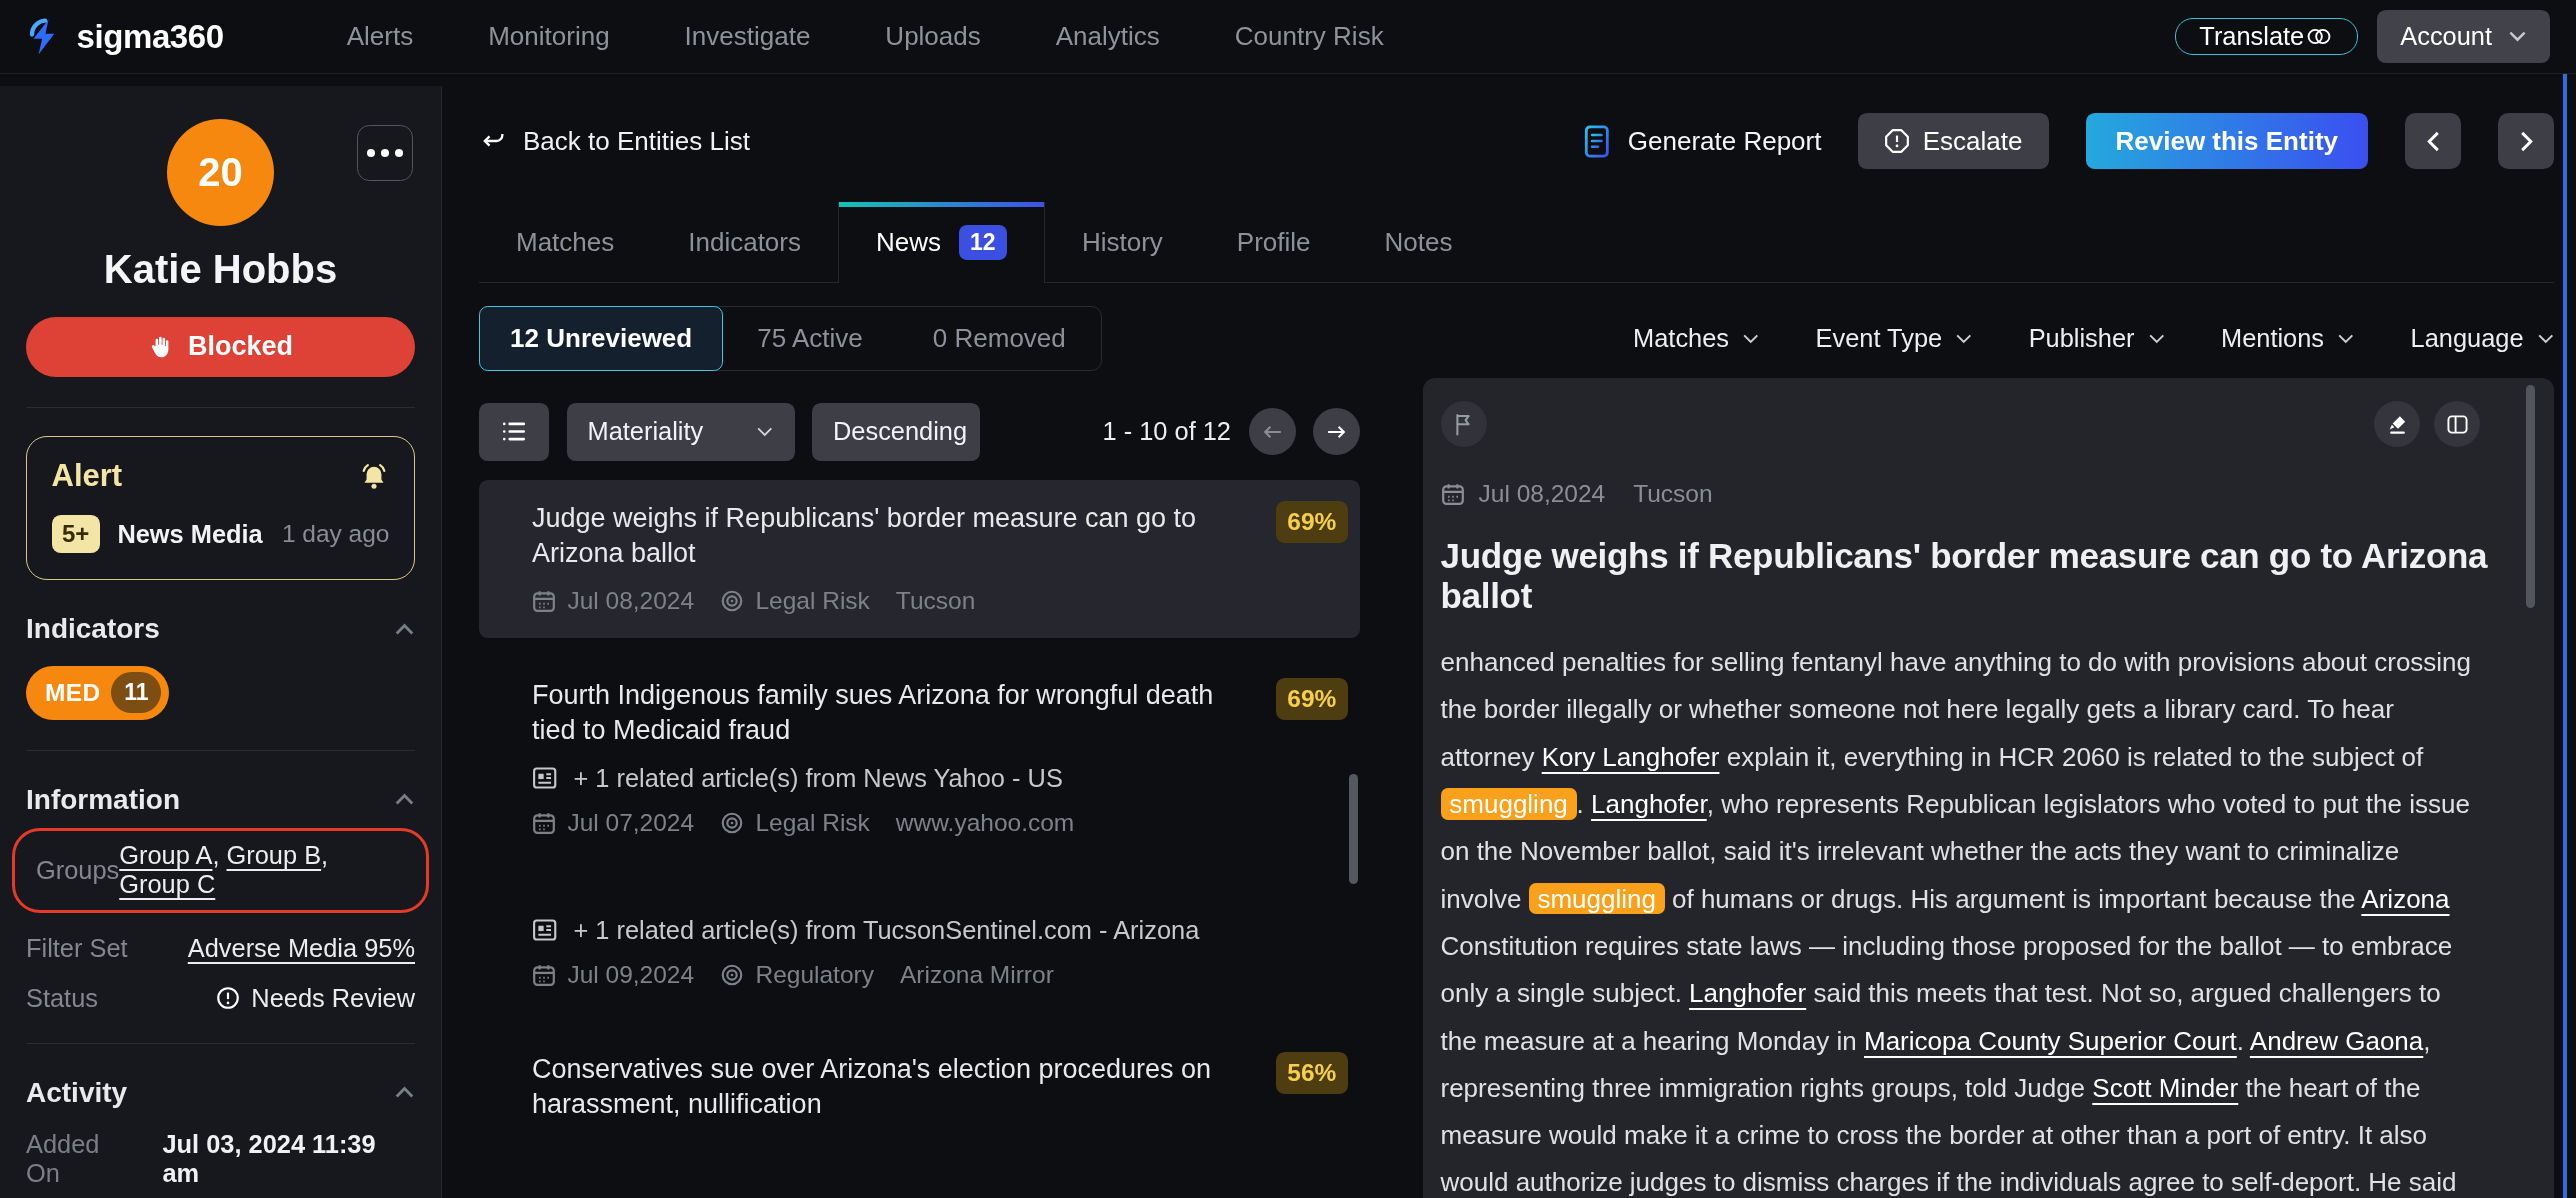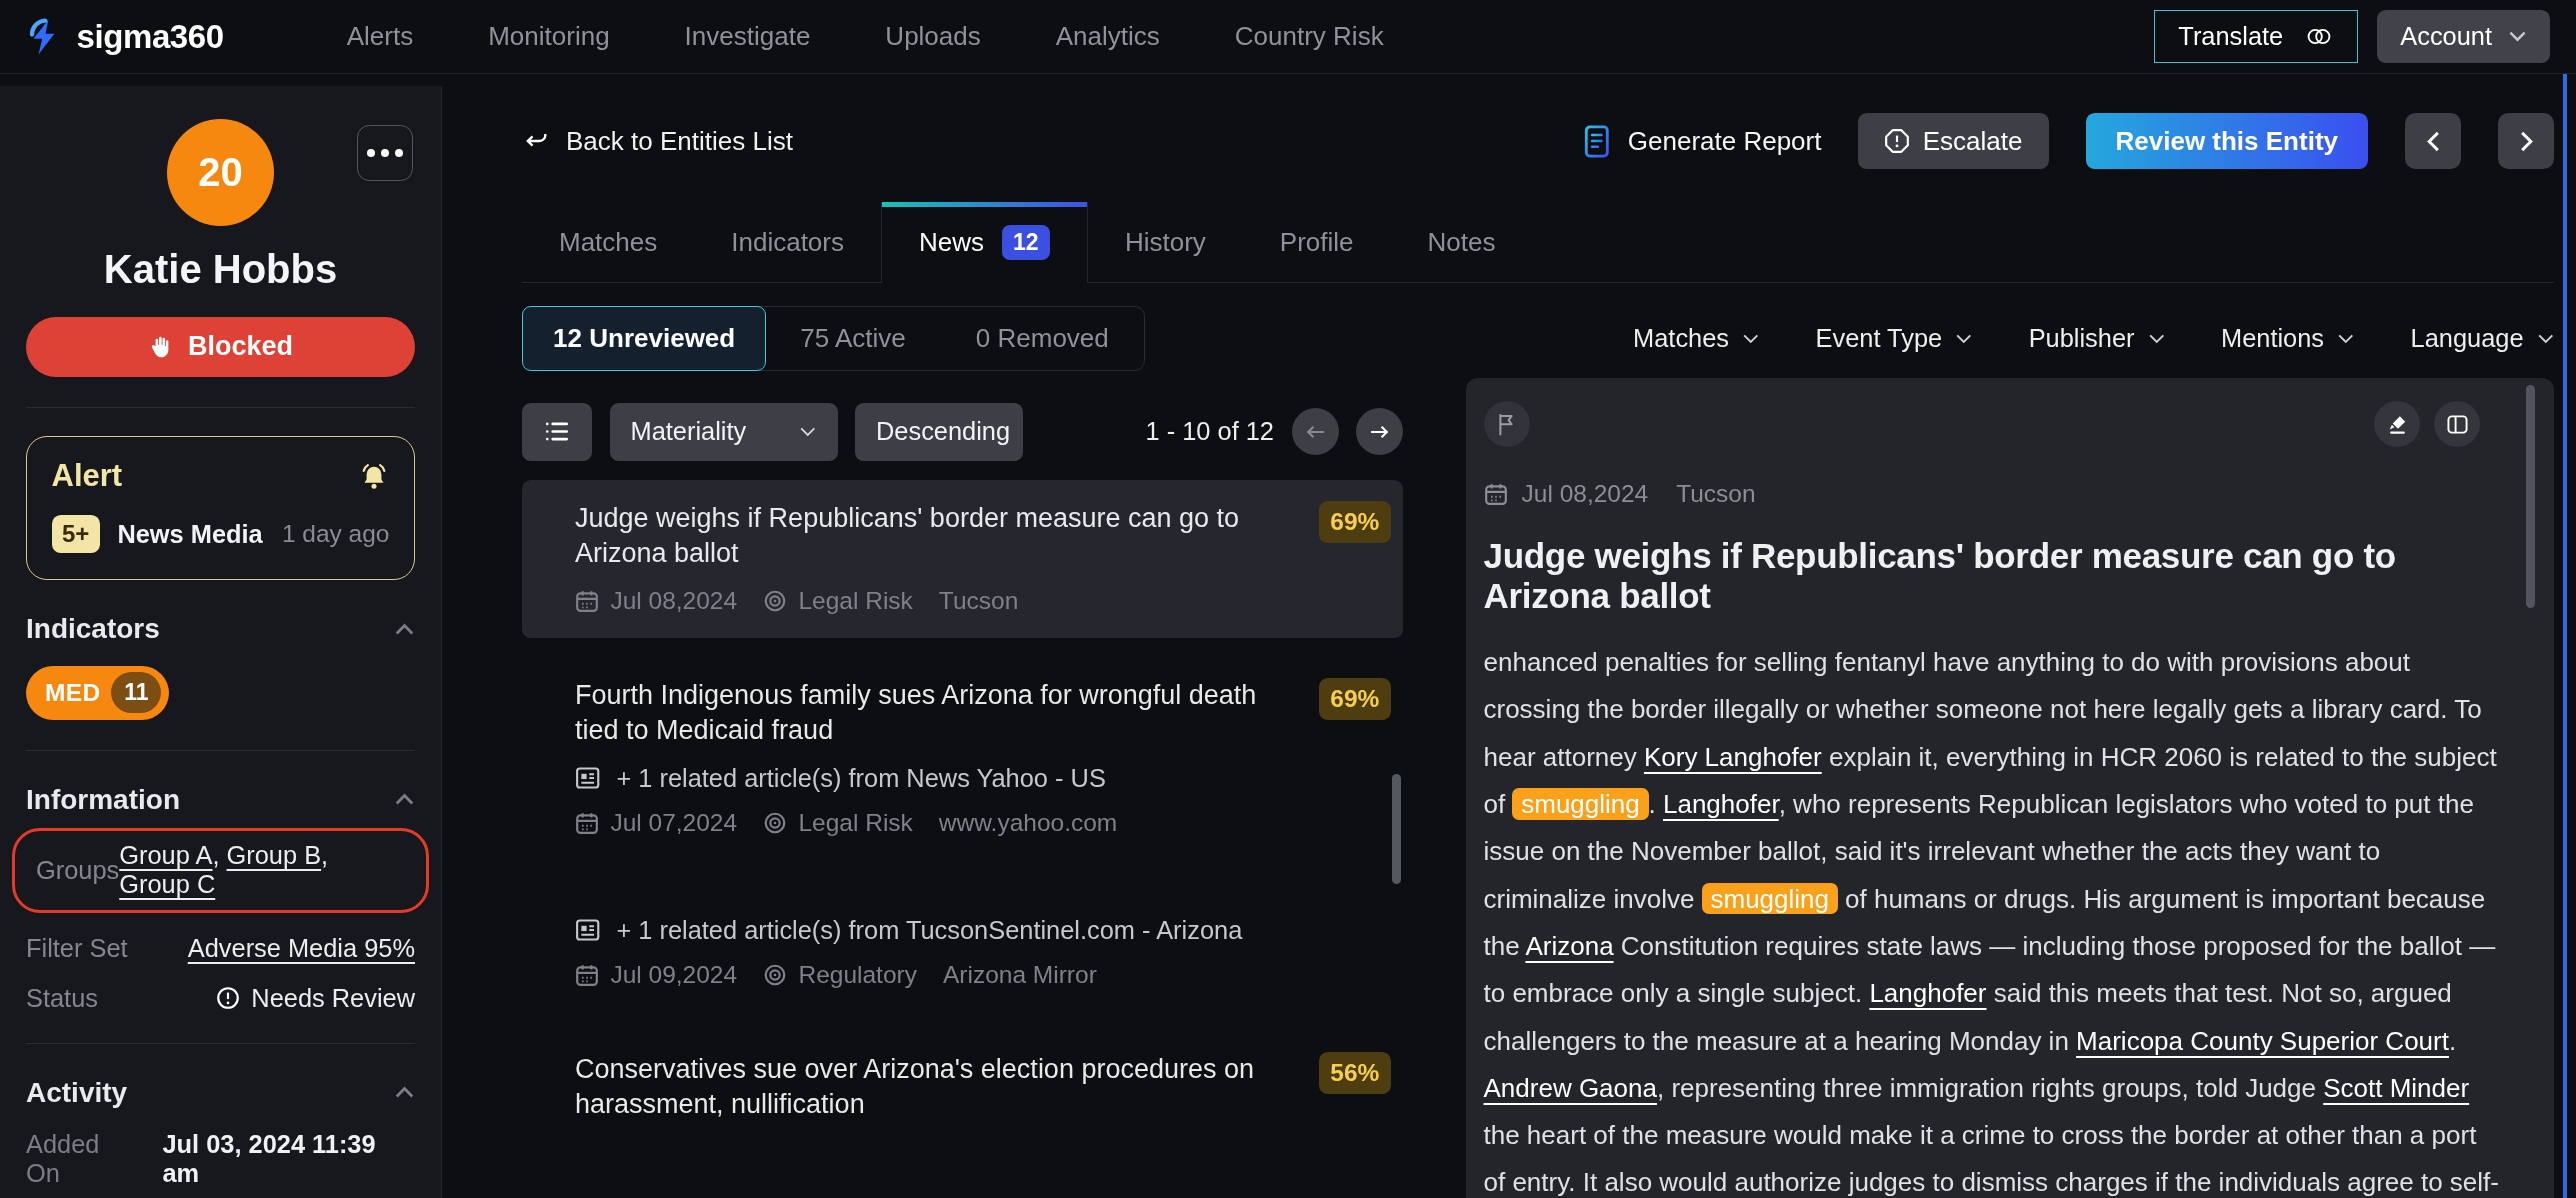--- a/index.html
+++ b/index.html
@@ -8,22 +8,22 @@
   .page { position:relative; width:2576px; height:1199px; background:#0d0e11; }
 
   
   .topnav { position:absolute; top:0; left:0; right:0; height:74px; display:flex; align-items:center;
     padding:0 26px; background:#0d0e11; border-bottom:0.9px solid #1f2026; }
   .brand { display:flex; align-items:center; gap:10.5px; cursor:pointer; }
   .brand-name { font-size:33px; font-weight:800; color:#ffffff; letter-spacing:-0.4px; }
   .nav-links { display:flex; align-items:center; gap:75px; margin-left:123px; }
   .nav-links a { font-size:26px; color:#8f929a; text-decoration:none; cursor:pointer; }
   .nav-right { margin-left:auto; display:flex; align-items:center; gap:19px; }
-  .translate-btn { display:flex; align-items:center; gap:21px; height:53px; padding:0 23px;
-    background:transparent; border:1.8px solid #35c3da; border-radius:0; color:#fff; font-size:25.4px;
+  .translate-btn { display:flex; align-items:center; gap:0; height:37px; padding:0 23px;
+    background:transparent; border:1.8px solid #35c3da; border-radius:18px; color:#fff; font-size:25.4px;
     font-family:inherit; cursor:pointer; }
   .account-btn { display:flex; align-items:center; gap:16px; height:53px; padding:0 23px;
     background:#41424a; border:none; border-radius:8.8px; color:#fff; font-size:25.4px; font-family:inherit; cursor:pointer; }
 
   
   .sidebar { position:absolute; top:86px; left:0; bottom:0; width:442px; background:#17181d;
     border-right:0.9px solid #26272c; padding:24.5px 26px; overflow:hidden; }
   .side-top { position:relative; }
   .more-btn { position:absolute; right:1.8px; top:5.3px; width:56px; height:56px; border:1.3px solid #55565d;
     border-radius:12.3px; background:transparent; display:flex; align-items:center; justify-content:center; gap:6.1px; cursor:pointer; }
@@ -56,21 +56,21 @@
   .info-value { font-size:25.4px; color:#eceded; display:flex; align-items:center; gap:10.5px; }
   .u-link { text-decoration:underline; text-underline-offset:5.3px; text-decoration-thickness:1.8px; color:#eceded; cursor:pointer; }
   .red-ring { margin:12.3px -14px 0; border:3.5px solid #e53a28; border-radius:28px; padding:10.5px 21px; }
   .red-ring .info-row { margin-top:0; }
 
   .act-row { display:flex; align-items:center; justify-content:space-between; margin-top:21px;gap:24px; }
   .act-label { font-size:25.4px; color:#7c7e86; }
   .act-value { font-size:25.4px; font-weight:600; color:#f0f1f2; }
 
   
-  .main { position:absolute; top:74px; left:443px; right:0; bottom:0; padding:0 22px 0 79px;
+  .main { position:absolute; top:74px; left:443px; right:0; bottom:0; padding:0 22px 0 36px;
     display:flex; flex-direction:column; overflow:hidden; }
 
   .header-row { margin-top:39px; display:flex; align-items:center; justify-content:space-between; }
   .back-link { display:flex; align-items:center; gap:16px; font-size:26px; color:#f0f1f3; cursor:pointer; }
   .header-actions { display:flex; gap:37px; }
   .report-link { display:flex; align-items:center; gap:16px; font-size:26px; color:#f5f6f7; cursor:pointer; }
   .escalate-btn { height:56px; display:flex; align-items:center; gap:12.3px; padding:0 26px; background:#3e3f46;
     border:none; border-radius:8.8px; color:#fff; font-size:26px; font-family:inherit; cursor:pointer; }
   .review-btn { height:56px; padding:0 30px; border:none; border-radius:8.8px; color:#fff; font-size:26px; font-weight:600;
     background:linear-gradient(90deg,#25a8dd,#3a4ff0); font-family:inherit; cursor:pointer; }

